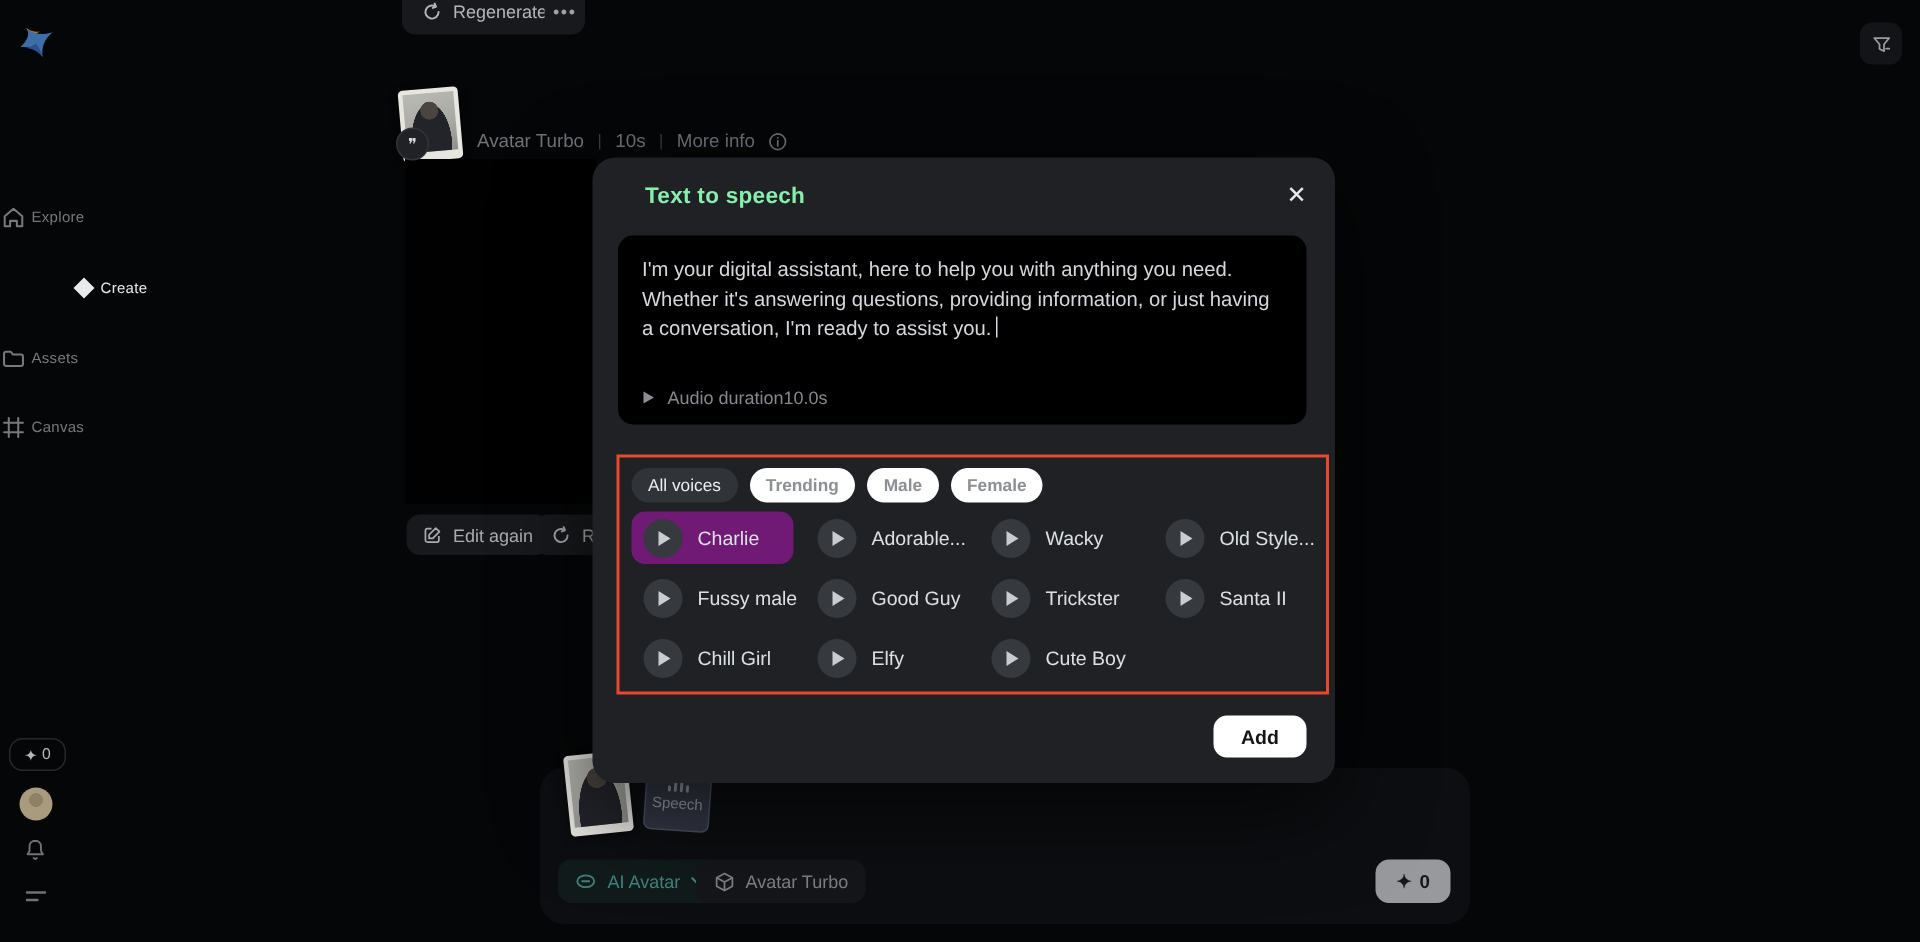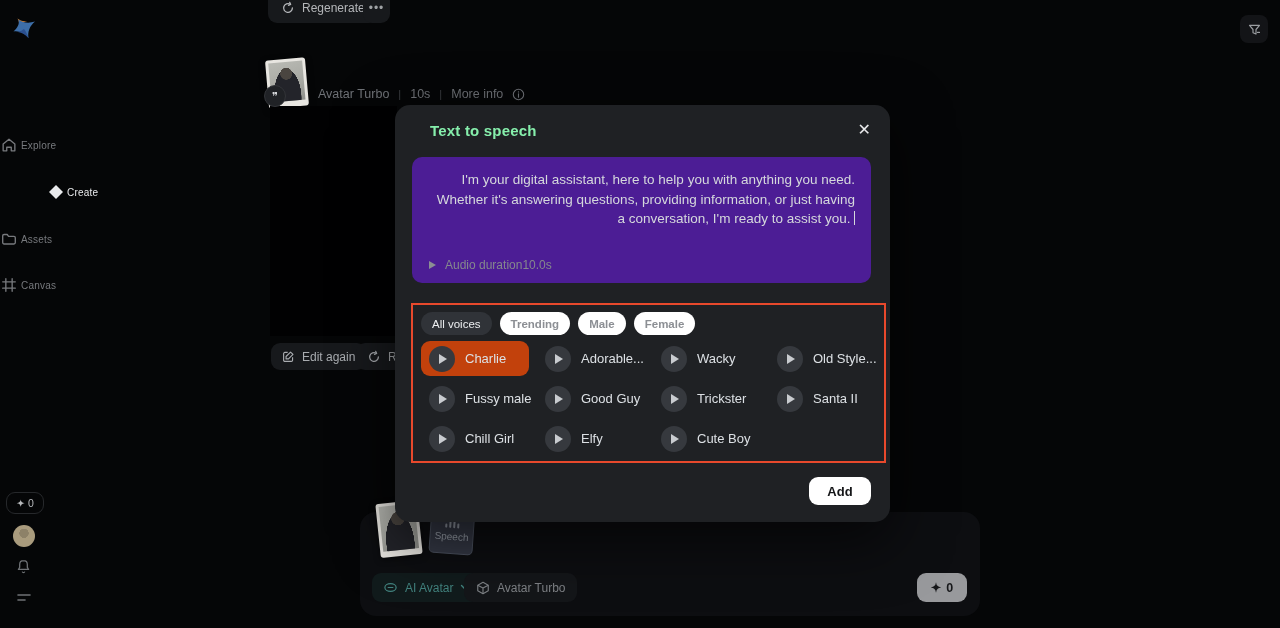--- a/index.html
+++ b/index.html
@@ -47,32 +47,32 @@
   .speech-card .wave i { width:2px; background:#aeb5c2; border-radius:1px; display:block; }
   .speech-card .sc-lbl { font-size:10px; color:#b6bdc9; }
   .ai-avatar-btn { position:absolute; left:12px; top:61px; height:29px; padding:0 11px; background:#111b1c; border-radius:9px; display:flex; align-items:center; gap:7px; color:#42837f; font-size:12px; cursor:pointer; }
   .model-btn { position:absolute; left:104px; top:61px; height:29px; padding:0 12px; background:#141619; border-radius:9px; display:flex; align-items:center; gap:7px; color:#7e8185; font-size:12px; cursor:pointer; }
   .gen-credits { position:absolute; right:13px; top:61px; width:50px; height:29px; background:#98999c; border-radius:9px; display:flex; align-items:center; justify-content:center; gap:5px; color:#17181a; font-size:12.5px; font-weight:bold; cursor:pointer; }
 
   
   .modal { position:absolute; left:395px; top:105px; width:495px; height:417px; background:#1f2124; border-radius:15px; box-shadow:0 18px 60px rgba(0,0,0,.65); z-index:10; }
   .modal-title { position:absolute; left:17px; top:17px; font-size:15px; font-weight:bold; color:#86efac; letter-spacing:.2px;margin-left:18px; }
   .modal-close { position:absolute; right:19px; top:15px; font-size:16px; color:#e8e9eb; cursor:pointer; }
-  .ta-box { position:absolute; left:17px; top:52px; width:459px; height:126px; background:#4c1d95; border-radius:10px; cursor:text;text-align:right; }
+  .ta-box { position:absolute; left:17px; top:52px; width:459px; height:126px; background:#000000; border-radius:10px; cursor:text; }
   .ta-text { padding:13px 16px 0 16px; font-size:13.5px; line-height:1.45; color:#d5d8dc; }
   .caret { display:inline-block; width:1.5px; height:14px; background:#d5d8dc; vertical-align:-2px; margin-left:3px; }
   .audio-row { position:absolute; left:17px; bottom:11px; display:flex; align-items:center; gap:9px; color:#85888d; font-size:12px; }
   .ptri-s { width:0; height:0; border-top:4.5px solid transparent; border-bottom:4.5px solid transparent; border-left:7px solid #8b8e93; }
   .voice-box { position:absolute; left:16px; top:198px; width:475px; height:160px; border:2px solid #e7492c; }
   .chips { position:absolute; left:8px; top:7px; display:flex; gap:8px; }
   .chip { height:23px; padding:0 11px; border-radius:12px; background:#ffffff; color:#8c8f94; font-size:11.5px; display:flex; align-items:center; cursor:pointer;font-weight:bold; }
   .chip.active { background:#303338; color:#eceef0; font-weight:normal; }
   .voice-grid { position:absolute; left:8px; top:36px; display:grid; grid-template-columns:repeat(4,116px); grid-auto-rows:35px; row-gap:5px; }
   .voice { display:flex; align-items:center; gap:10px; padding-left:8px; border-radius:9px; cursor:pointer; width:108px; }
-  .voice.selected { background:#c2410c; }
+  .voice.selected { background:#701a75; }
   .pbtn { width:26px; height:26px; min-width:26px; border-radius:50%; background:#36393e; display:flex; align-items:center; justify-content:center; }
   .ptri { width:0; height:0; border-top:5px solid transparent; border-bottom:5px solid transparent; border-left:8px solid #c9ccd0; margin-left:2px; }
   .vname { font-size:13px; color:#dce0e4; white-space:nowrap; }
   .add-btn { position:absolute; right:19px; bottom:17px; width:62px; height:28px; background:#ffffff; border-radius:9px; color:#141517; font-size:13px; font-weight:bold; display:flex; align-items:center; justify-content:center; cursor:pointer; }
 
   svg { display:block; }
 </style>
 </head>
 <body>
 

